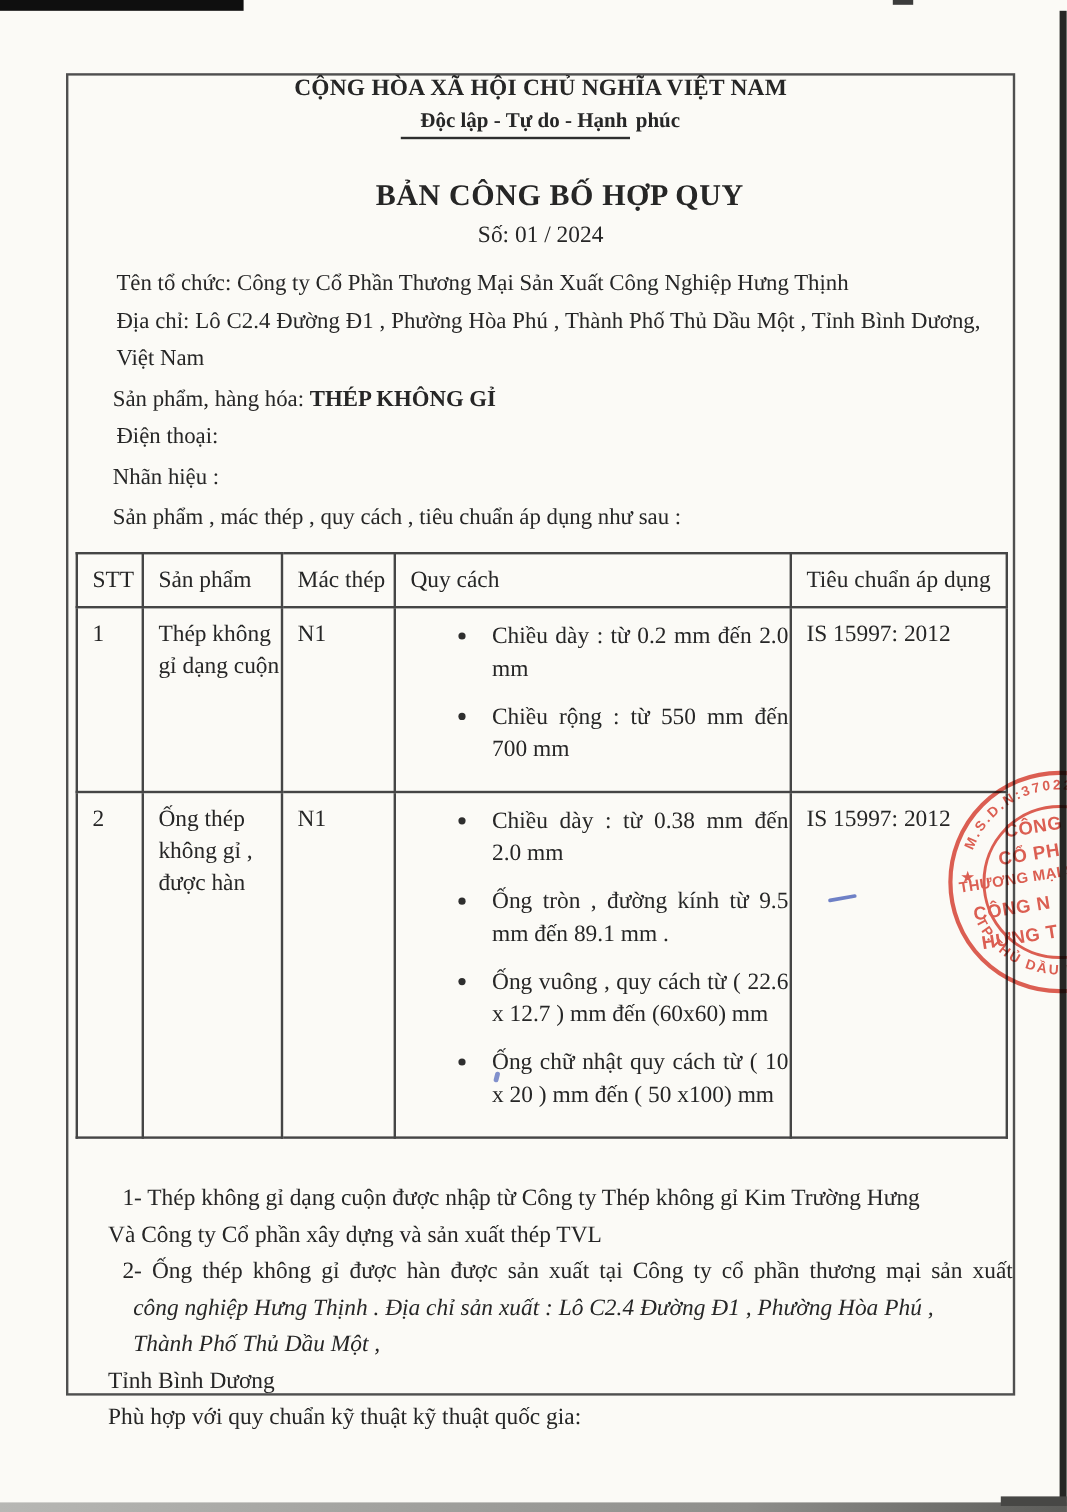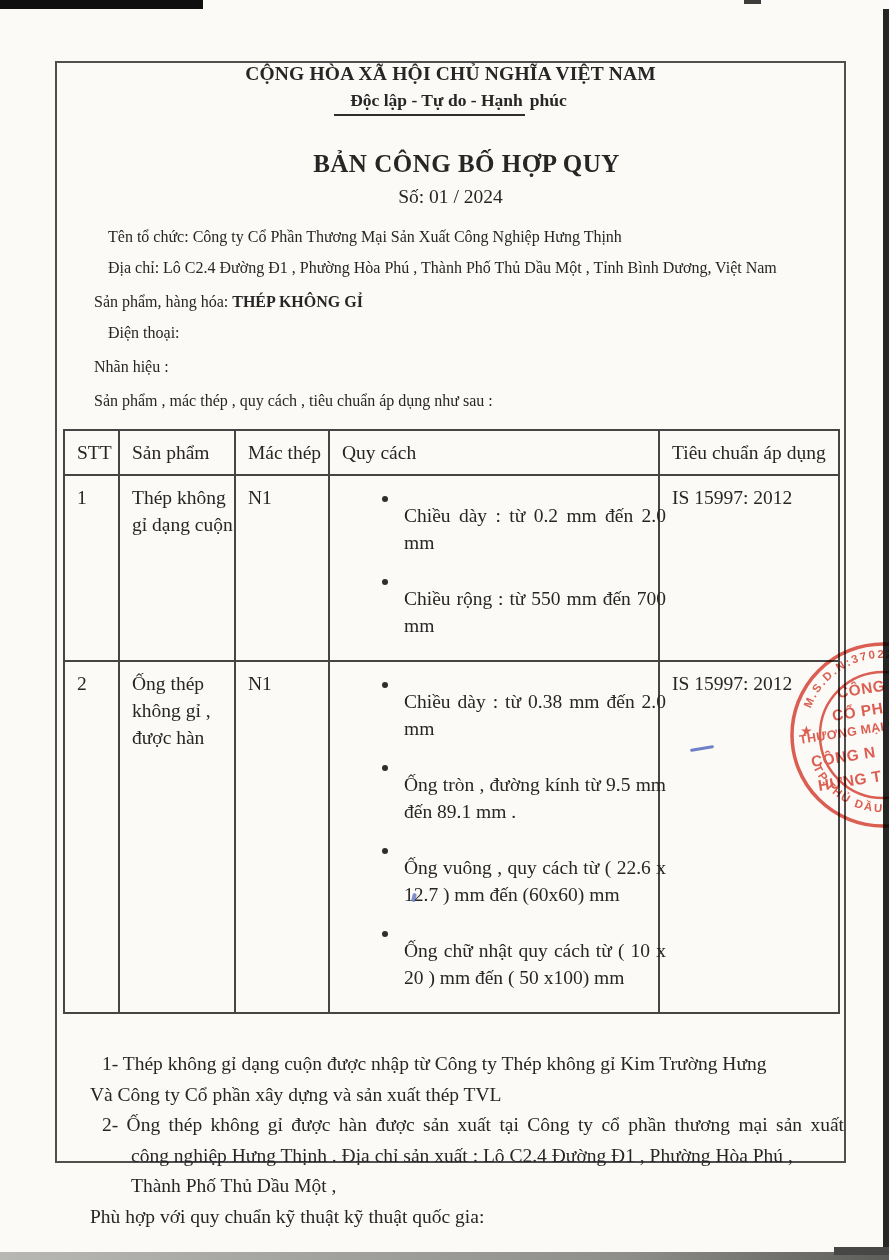--- a/index.html
+++ b/index.html
@@ -29,21 +29,21 @@
   }
 
   .nat-title { text-align:center; margin-top:0; font-weight:bold; font-size:19.5px; letter-spacing:.2px; }
   .motto-wrap { text-align:center; margin-top:5px; font-weight:bold; font-size:17.5px;font-family:Liberation Serif, serif; }
   .motto-underlined { display:inline-block; border-bottom:2.5px solid #2e2e2e; padding:0 2px 3px 16px; }
   .motto-tail { display:inline-block; padding-left:5px; }
 
   .doc-title { text-align:center; margin-top:34px; font-weight:bold; font-size:25px; letter-spacing:.5px;padding-left:32px; }
   .doc-num   { text-align:center; margin-top:8px; font-size:19.5px; }
 
-  .para { margin:0 36px 0 51px; font-size:16px; line-height:31px; text-align:justify; }
+  .para { margin:0 36px 0 40px; font-size:19px; line-height:31px; text-align:justify; }
   .para.first { margin-top:13px; }
   .para.addr { width:720px; }
   .para.indent2 { margin-left:37px; margin-top:3px; }
   .bold { font-weight:bold; }
 
   table.spec {
     margin:13px 0 0 6px;
     border-collapse:collapse; table-layout:fixed;
     width:775px; font-size:19.5px;
   }
@@ -52,28 +52,28 @@
     vertical-align:top; text-align:left; font-weight:normal;
     padding:8px 1px 8px 12px;
     line-height:27px;
   }
   col.c1{width:55px;} col.c2{width:116px;} col.c3{width:94px;} col.c4{width:330px;} col.c5{width:180px;}
   .cell-center { text-align:center; padding-left:2px; padding-right:2px; }
   .cell-sp { text-align:justify; padding-right:16px; padding-top:10px; }
   tr.r1 td { height:96px; }
   tr.r2 td { height:234px; }
   td.qc { padding-left:0; padding-right:8px; }
-  .qc-item { display:flex; margin:2px 0 13px 40px;flex-direction:column; }
+  .qc-item { display:flex; margin:2px 0 13px 40px; }
   .qc-dot { width:6px; height:6px; border-radius:50%; background:#2e2e2e; margin:10px 0 0 0; flex:none; }
   .qc-text { width:262px; margin-left:22px; text-align:justify; line-height:27px; }
 
   .notes { margin-top:35px; font-size:19.5px; line-height:30.5px; }
   .n-a { margin-left:45px; }
   .n-b { margin-left:33px; }
-  .n-c { margin-left:74px; }
+  .n-c { margin-left:54px;font-style:italic; }
   .n-j { text-align:justify; text-align-last:justify; }
 
   
   .stamp { position:absolute; left:788px; top:640px; width:190px; height:190px; opacity:.9; mix-blend-mode:multiply; }
   .stamp text { font-family:"Liberation Sans", sans-serif; font-weight:bold; }
   .stamp .ring { font-size:11.5px; letter-spacing:2px; }
   .stamp .star { font-size:12px; }
   .stamp .cl-lg { font-size:15.5px; letter-spacing:.5px; }
   .stamp .cl-sm { font-size:12.5px; letter-spacing:.3px; }
 
@@ -167,20 +167,21 @@
     </tr>
   </tbody>
     </table>
 
   <div class="notes">
     <div class="n-a">1- Thép không gỉ dạng cuộn được nhập từ Công ty Thép không gỉ Kim Trường Hưng</div>
     <div class="n-b">Và Công ty Cổ phần xây dựng và sản xuất thép TVL</div>
     <div class="n-a n-j">2- Ống thép không gỉ được hàn được sản xuất tại Công ty cổ phần thương mại sản xuất</div>
     <div class="n-c">công nghiệp Hưng Thịnh . Địa chỉ sản xuất : Lô C2.4 Đường Đ1 , Phường Hòa Phú ,</div>
     <div class="n-c">Thành Phố Thủ Dầu Một ,</div>
+    <div class="n-b">Tỉnh Bình Dương</div>
     <div class="n-b">Phù hợp với quy chuẩn kỹ thuật kỹ thuật quốc gia:</div>
 
   </div>
 </div>
 
 <svg class="stamp" viewBox="0 0 190 190" width="190" height="190">
   <circle cx="95" cy="95" r="91" fill="none" stroke-width="3.5" stroke="#dc4f42"></circle>
   <circle cx="95" cy="95" r="63" fill="none" stroke-width="2.5" stroke="#dc4f42"></circle>
   <defs>
     <path id="arcTop" d="M 22.6 68.7 A 77 77 0 0 1 167.4 68.7" fill="none"></path>

